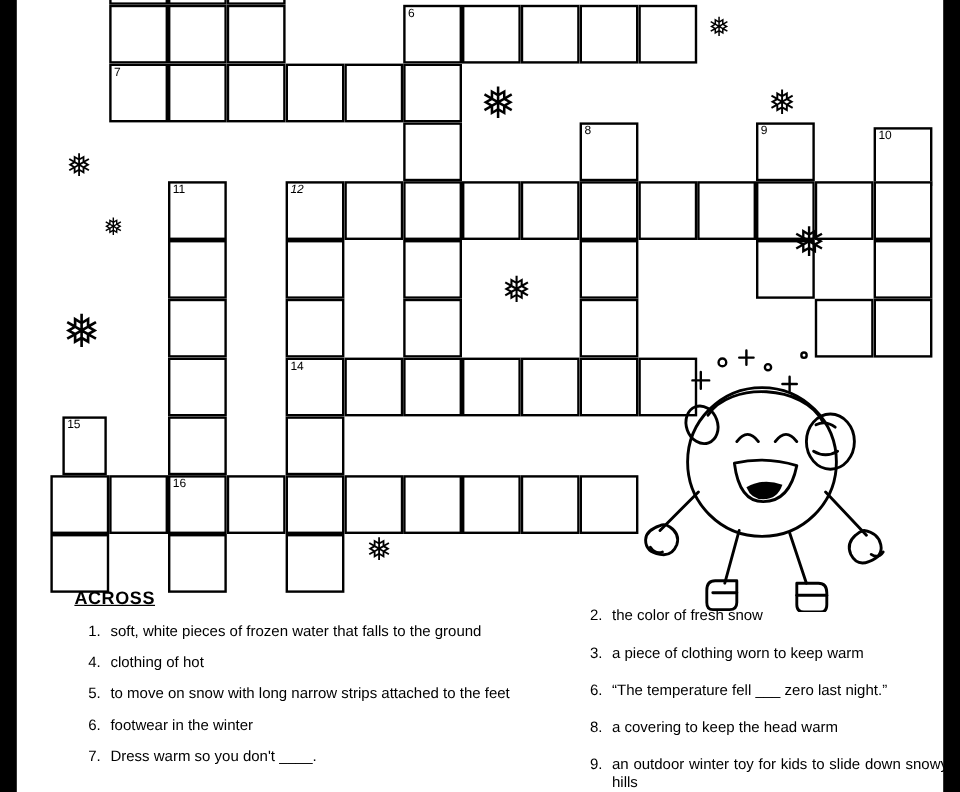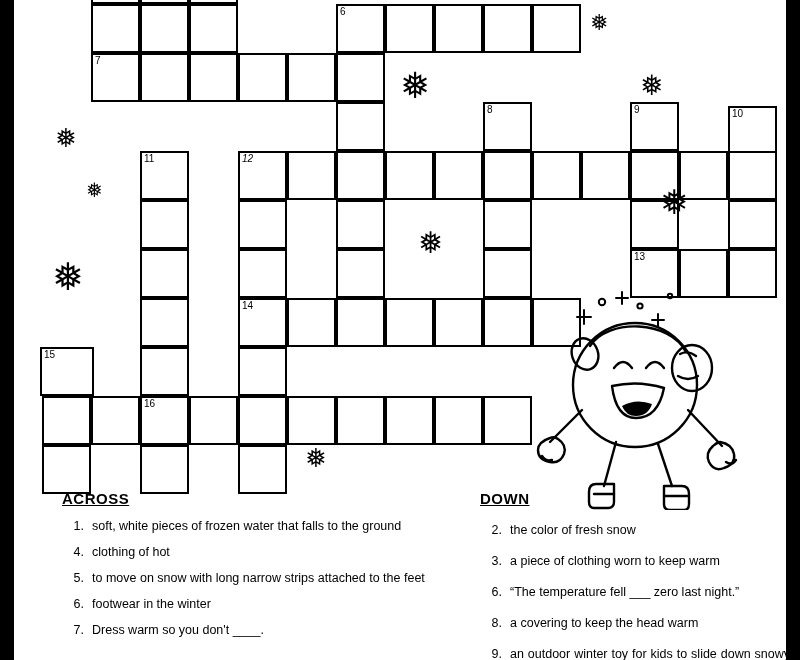--- a/index.html
+++ b/index.html
@@ -175,36 +175,33 @@
       <div class="cell" style="left: 140px; top: 200px; width: 49px; height: 49px;"></div>
       <div class="cell" style="left: 238px; top: 200px; width: 49px; height: 49px;"></div>
       <div class="cell" style="left: 336px; top: 200px; width: 49px; height: 49px;"></div>
       <div class="cell" style="left: 483px; top: 200px; width: 49px; height: 49px;"></div>
       <div class="cell" style="left: 630px; top: 200px; width: 49px; height: 49px;"></div>
       <div class="cell" style="left: 728px; top: 200px; width: 49px; height: 49px;"></div>
       <div class="cell" style="left: 140px; top: 249px; width: 49px; height: 49px;"></div>
       <div class="cell" style="left: 238px; top: 249px; width: 49px; height: 49px;"></div>
       <div class="cell" style="left: 336px; top: 249px; width: 49px; height: 49px;"></div>
       <div class="cell" style="left: 483px; top: 249px; width: 49px; height: 49px;"></div>
-      <div class="cell" style="left: 630px; top: 249px; width: 49px; height: 49px;">
-        <span class="num">13</span>
-      </div>
       <div class="cell" style="left: 679px; top: 249px; width: 49px; height: 49px;"></div>
       <div class="cell" style="left: 728px; top: 249px; width: 49px; height: 49px;"></div>
       <div class="cell" style="left: 140px; top: 298px; width: 49px; height: 49px;"></div>
       <div class="cell" style="left: 238px; top: 298px; width: 49px; height: 49px;">
         <span class="num">14</span>
       </div>
       <div class="cell" style="left: 287px; top: 298px; width: 49px; height: 49px;"></div>
       <div class="cell" style="left: 336px; top: 298px; width: 49px; height: 49px;"></div>
       <div class="cell" style="left: 385px; top: 298px; width: 49px; height: 49px;"></div>
       <div class="cell" style="left: 434px; top: 298px; width: 49px; height: 49px;"></div>
       <div class="cell" style="left: 483px; top: 298px; width: 49px; height: 49px;"></div>
       <div class="cell" style="left: 532px; top: 298px; width: 49px; height: 49px;"></div>
-      <div class="cell" style="left: 40px; top: 347px; width: 54px; height: 49px;">
+      <div class="cell" style="left: 52px; top: 347px; width: 37px; height: 49px;">
         <span class="num">15</span>
       </div>
       <div class="cell" style="left: 140px; top: 347px; width: 49px; height: 49px;"></div>
       <div class="cell" style="left: 238px; top: 347px; width: 49px; height: 49px;"></div>
       <div class="cell" style="left: 42px; top: 396px; width: 49px; height: 49px;"></div>
       <div class="cell" style="left: 91px; top: 396px; width: 49px; height: 49px;"></div>
       <div class="cell" style="left: 140px; top: 396px; width: 49px; height: 49px;">
         <span class="num">16</span>
       </div>
       <div class="cell" style="left: 189px; top: 396px; width: 49px; height: 49px;"></div>
@@ -297,21 +294,20 @@
             <span class="cnum">6.</span>
             <span class="ctext">footwear in the winter</span>
           </div>
           <div class="clue-item">
             <span class="cnum">7.</span>
             <span class="ctext">Dress warm so you don't ____.</span>
           </div>
         </div>
     </div>
     <div class="clue-col down">
-      <div class="clue-head">DOWN</div>
       <div id="down-list">
           <div class="clue-item">
             <span class="cnum">2.</span>
             <span class="ctext">the color of fresh snow</span>
           </div>
           <div class="clue-item">
             <span class="cnum">3.</span>
             <span class="ctext">a piece of clothing worn to keep warm</span>
           </div>
           <div class="clue-item">

